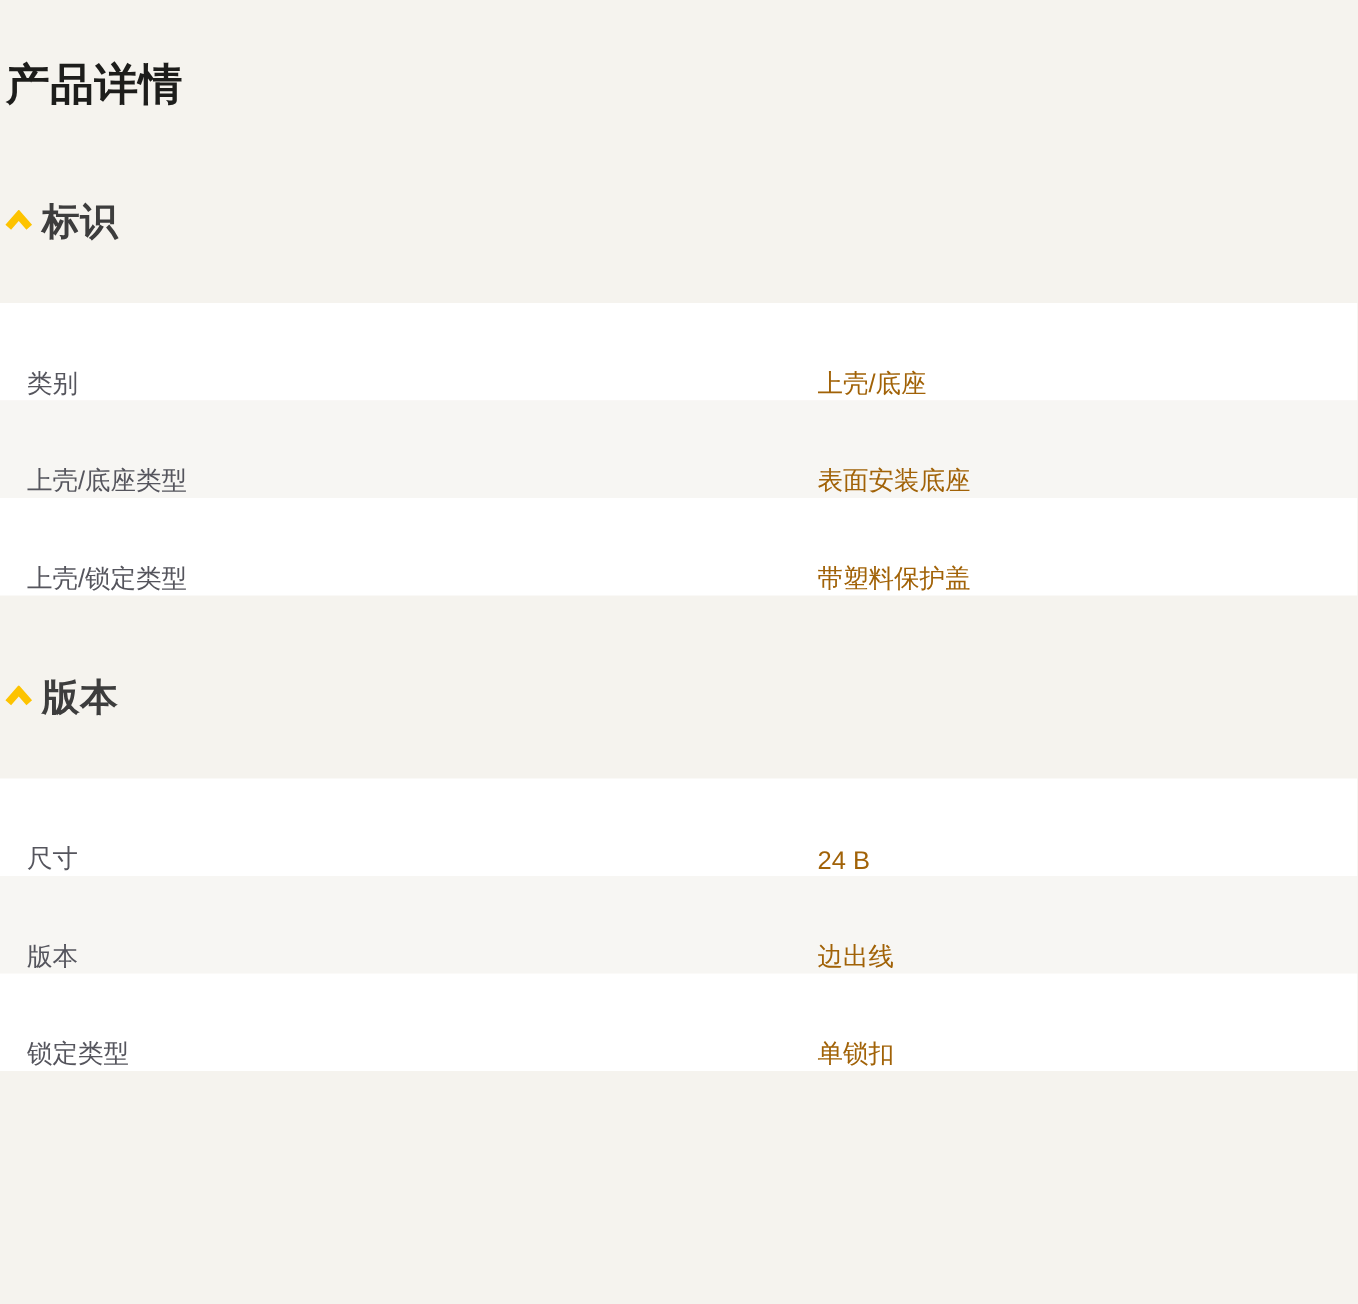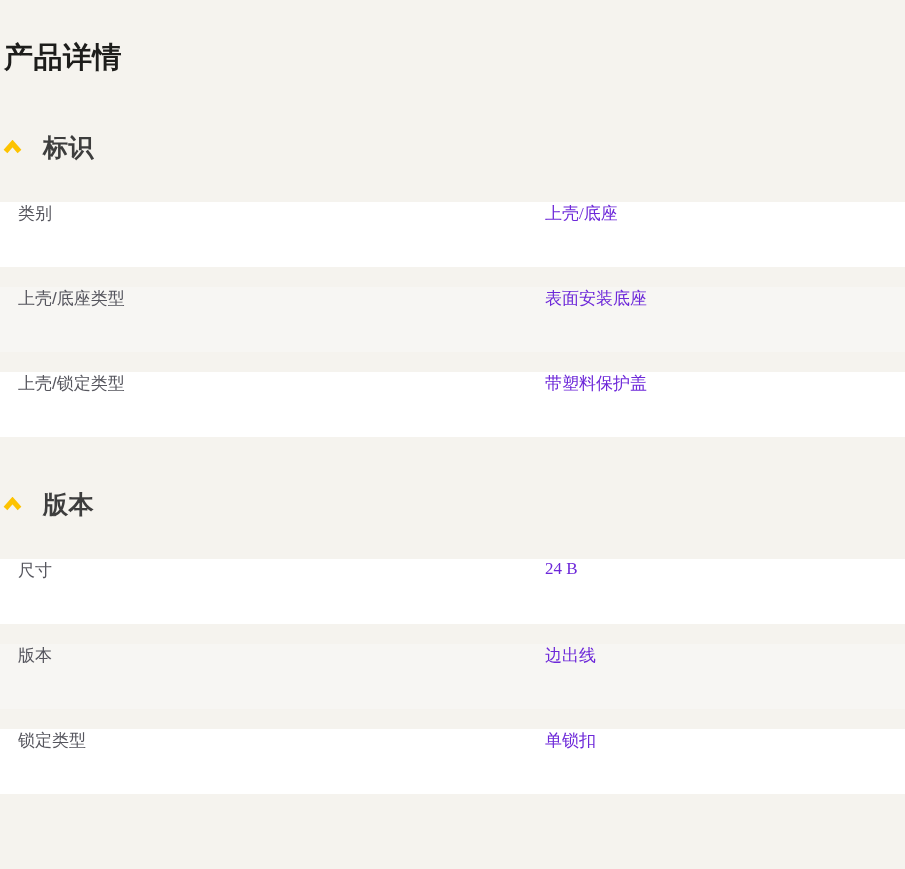--- a/index.html
+++ b/index.html
@@ -19,59 +19,57 @@
     padding: 42px 0 0 4px;
     font-size: 29px;
     line-height: 1.05;
     font-weight: bold;
     color: #1d1d1b;
     letter-spacing: 0.5px;
   }
   .section-header {
     display: flex;
     align-items: center;
-    gap: 21px;
+    gap: 6px;
     height: 30px;
     margin-left: 3px;
     cursor: pointer;
   }
   .section-header.first { margin-top: 60px; }
   .section-header.second { margin-top: 52px; }
   .section-title {
     font-size: 25px;
     font-weight: bold;
     color: #3d3d3d;
     letter-spacing: 0.5px;
   }
   .chevron { display: inline-flex; align-items: center; }
   .spec-table {
     margin-top: 40px;
     width: 905px;
   }
   .spec-row {
     display: flex;
-    align-items: flex-start;
+    align-items: flex-end;
     height: 65px;
     width: 100%;
-    margin-top: 20px;
   }
   .spec-row:nth-child(odd)  { background: #ffffff; }
   .spec-row:nth-child(even) { background: #f7f6f3; }
   .spec-label {
     width: 545px;
     padding-left: 18px;
     font-size: 17px;
     color: #55555d;
     flex-shrink: 0;
   }
   .spec-value {
     flex: 1;
     font-size: 17px;
-    color: #6d28d9;
-    font-family: Liberation Serif, serif;
+    color: #a16207;
   }
   .spec-value sup {
     font-size: 10px;
     vertical-align: super;
     line-height: 0;
   }
 </style>
 </head>
 <body>
 

